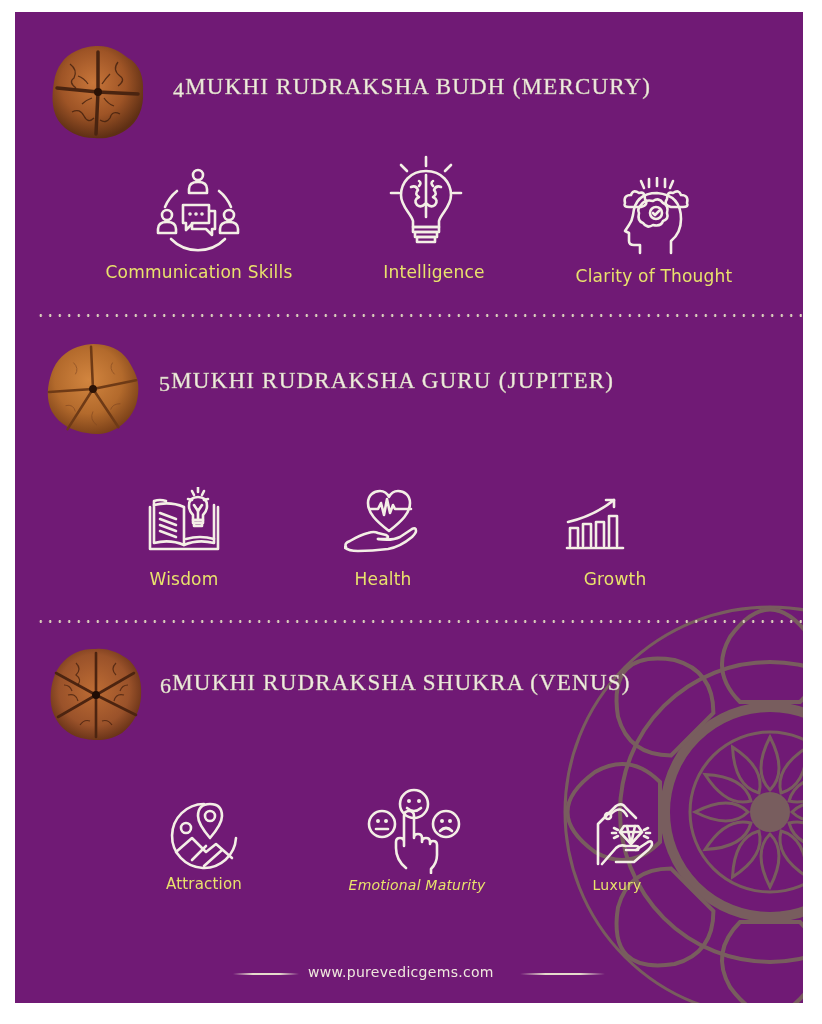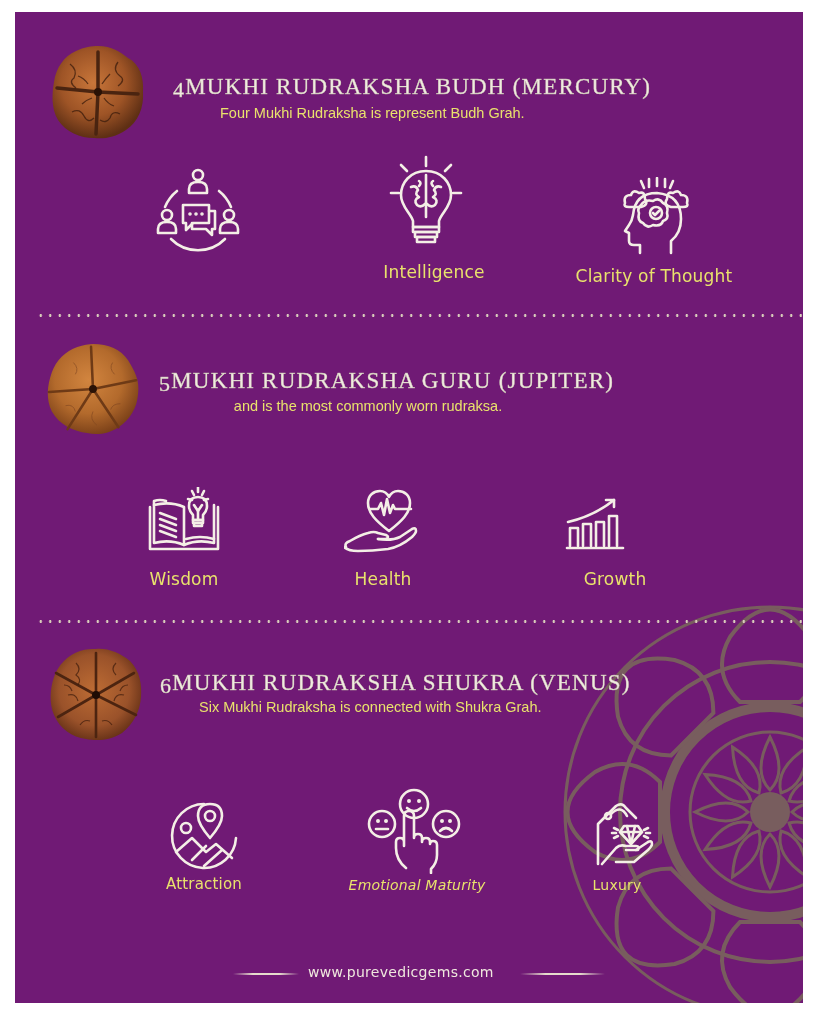--- a/index.html
+++ b/index.html
@@ -83,21 +83,20 @@
         <path d="M62,32 q-4,4 -8,10"></path>
         <path d="M66,64 q-6,-2 -10,-8"></path>
         <path d="M34,62 q4,-4 10,-6"></path>
     </g>
     <circle cx="50" cy="50" r="4" fill="#2a1206"></circle>
   </svg>
 
   <div class="title" style="left:158px;top:62px;">
     <span class="num">4</span><span>MUKHI RUDRAKSHA BUDH (MERCURY)</span>
   </div>
-  <div class="subtitle" style="left:205px;top:92px;">Four Mukhi Rudraksha is represent Budh Grah.</div>
 
   <div class="feat" style="left:140px;top:155px;width:86px;">
     <svg width="86" height="88" viewBox="0 0 86 88">
       <g class="ic" stroke-width="2.4">
         <circle cx="43" cy="8" r="5"></circle>
           <path d="M34,26 v-4 q0,-7 9,-7 q9,0 9,7 v4 z"></path>
         <circle cx="12" cy="48" r="5"></circle>
           <path d="M3,66 v-4 q0,-7 9,-7 q9,0 9,7 v4 z"></path>
         <circle cx="74" cy="48" r="5"></circle>
           <path d="M65,66 v-4 q0,-7 9,-7 q9,0 9,7 v4 z"></path>
@@ -105,20 +104,21 @@
           <path d="M64,24 A40,40 0 0 1 76,40"></path>
         <path d="M16,72 A38,38 0 0 0 70,72"></path>
         <path d="M28,38 h26 v18 h-16 l-7,7 v-7 h-3 z"></path>
         <path d="M54,44 h6 v18 h-3 v6 l-6,-6 h-14 v-6"></path>
         <circle cx="35" cy="47" r="0.8" stroke-width="2"></circle>
           <circle cx="41" cy="47" r="0.8" stroke-width="2"></circle>
           <circle cx="47" cy="47" r="0.8" stroke-width="2"></circle>
       </g>
     </svg>
   </div>
+  <div class="feat-label" style="left:184px;top:250px;font-size:17px;">Communication Skills</div>
 
   <div class="feat" style="left:374px;top:143px;width:74px;">
     <svg width="74" height="92" viewBox="0 0 74 92">
       <g class="ic" stroke-width="2.4">
         <path d="M37,2 v9"></path>
           <path d="M12,10 l6,6"></path>
           <path d="M62,10 l-6,6"></path>
           <path d="M2,38 h8"></path>
           <path d="M64,38 h8"></path>
         <path d="M37,16 C21,16 12,28 12,40 C12,52 22,58 24,66 L24,72 L50,72 L50,66 C52,58 62,52 62,40 C62,28 53,16 37,16Z"></path>
@@ -179,21 +179,20 @@
         <path d="M22,66 q8,-2 10,6"></path>
         <path d="M50,72 q-4,8 4,14"></path>
     </g>
     <circle cx="50" cy="49" r="4" fill="#2a1206"></circle>
   </svg>
 
   <div class="title" style="left:144px;top:356px;">
     <span class="num">5</span><span>MUKHI RUDRAKSHA GURU (JUPITER)</span>
   </div>
   <div class="subtitle" style="left:158px;top:385px;width:390px;">
-    <div>and is the most commonly worn rudraksa.</div>
   </div>
 
   <div class="feat" style="left:133px;top:475px;width:72px;">
     <svg width="72" height="66" viewBox="0 0 72 66">
       <g class="ic" stroke-width="2.2">
         <path d="M2,20 v42 h68 v-42"></path>
         <path d="M36,58 q-14,-6 -30,-2 v-38 q16,-4 30,2 z"></path>
         <path d="M36,58 q14,-6 30,-2 v-38"></path>
         <path d="M6,18 v-4 q6,-2 12,0"></path>
           <path d="M12,26 l16,6"></path>
@@ -271,21 +270,20 @@
         <path d="M66,80 q-4,-6 -10,-4"></path>
       <path d="M18,40 q6,0 8,6"></path>
         <path d="M82,40 q-6,0 -8,6"></path>
     </g>
     <circle cx="50" cy="50" r="4" fill="#1e0c04"></circle>
   </svg>
 
   <div class="title" style="left:145px;top:658px;">
     <span class="num">6</span><span>MUKHI RUDRAKSHA SHUKRA (VENUS)</span>
   </div>
-  <div class="subtitle" style="left:184px;top:686px;">Six Mukhi Rudraksha is connected with Shukra Grah.</div>
 
   <div class="feat" style="left:153px;top:788px;width:72px;">
     <svg width="72" height="72" viewBox="0 0 72 72">
       <g class="ic" stroke-width="2.3">
         <path d="M36,4 A32,32 0 1 0 68,38"></path>
         <path d="M42,4 q12,0 12,12 q0,8 -12,22 q-12,-14 -12,-22 q0,-12 12,-12z"></path>
           <circle cx="42" cy="16" r="5"></circle>
         <circle cx="18" cy="28" r="5"></circle>
         <path d="M8,52 l16,-14 l14,14 l10,-8 l16,14"></path>
         <path d="M24,60 l14,-14"></path>

